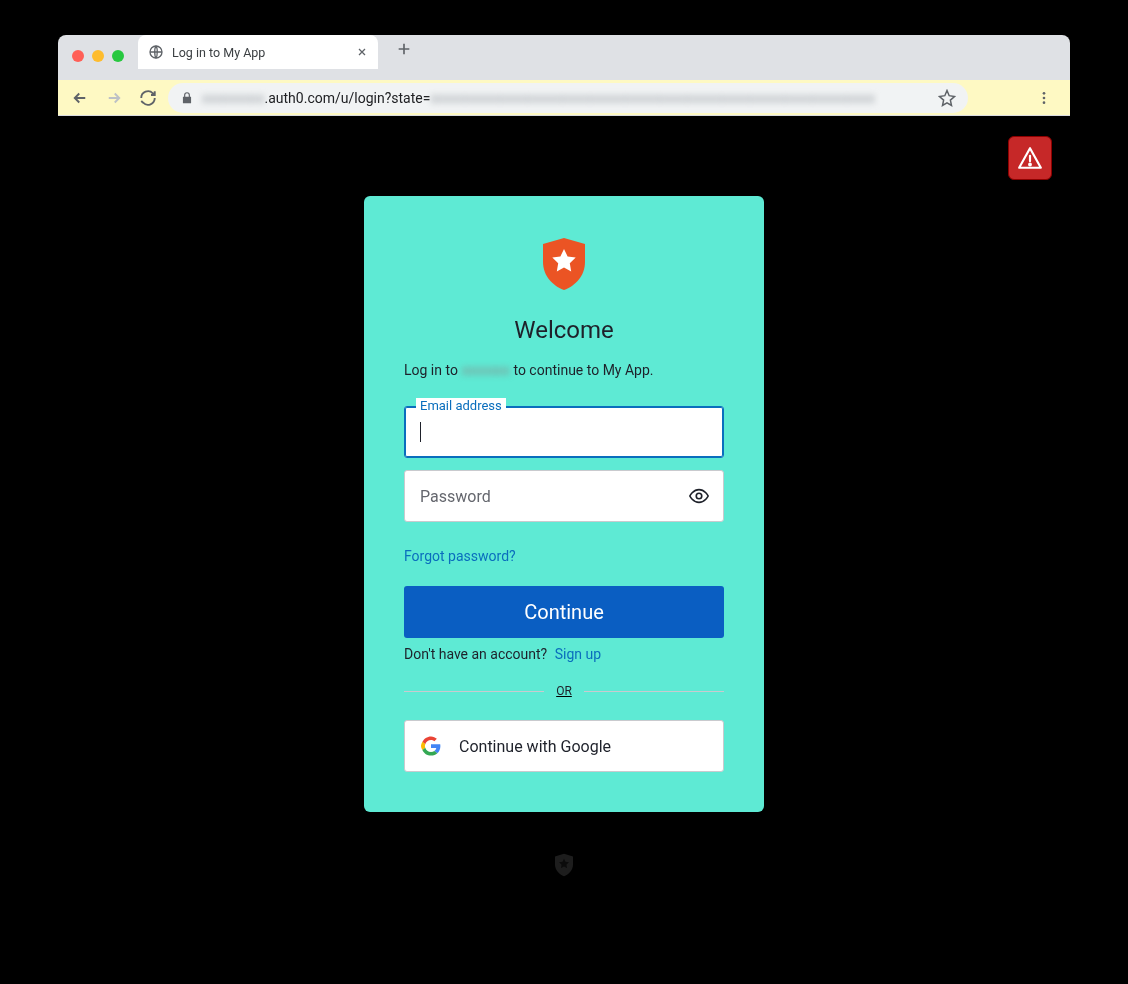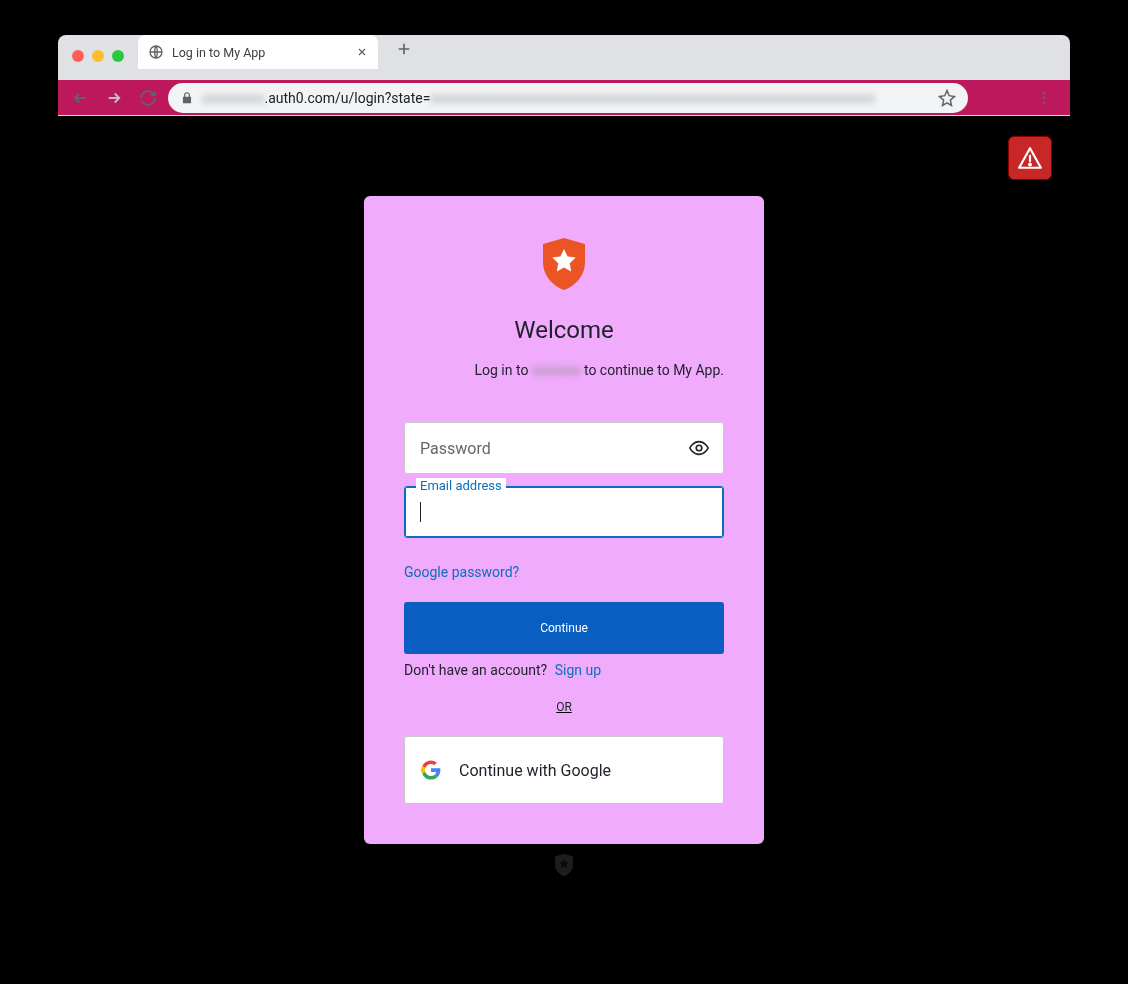--- a/index.html
+++ b/index.html
@@ -55,21 +55,21 @@
       position: relative;
     }
     .tab .favicon { width:16px; height:16px; display:flex; align-items:center; justify-content:center;}
     .tab-close { margin-left: auto; color:#5f6368; cursor:pointer; font-size:14px;}
     .new-tab-btn {
       width: 28px; height: 28px; display:flex;align-items:center;justify-content:center;
       margin-left: 12px; margin-bottom:3px; color:#5f6368; font-size:18px; border-radius:50%;
     }
     .toolbar {
       height: 36px;
-      background: #be185d;
+      background: #fef9c3;
       display:flex;
       align-items:center;
       padding: 8px 8px;
       gap: 6px;
       border-bottom: 1px solid #dadce0;
     }
     .nav-btn {
       width:28px;height:28px;display:flex;align-items:center;justify-content:center;
       color:#5f6368;border-radius:50%;
     }
@@ -94,30 +94,30 @@
       height: calc(100% - 81px);
       background:#000;
     }
     .alert-badge {
       position:absolute; right:18px; top:20px;
       width:44px;height:44px;background:#c62828;border:1px solid #8e0000;
       border-radius:6px;display:flex;align-items:center;justify-content:center;
     }
     .login-card {
       position:absolute; left:50%; top:80px; transform:translateX(-50%);
-      width:400px; background:#f0abfc; border-radius:6px;
+      width:400px; background:#5eead4; border-radius:6px;
       padding: 40px 40px 40px 40px;
       box-shadow:0 12px 40px rgba(0,0,0,0.4);
     }
     .logo-wrap { display:flex; justify-content:center; margin-bottom:24px;}
     .welcome {
       font-size:24px; color:#1e212a; text-align:center; font-weight:400; margin-bottom:18px;
     }
     .subtitle {
-      font-size:14px; color:#1e212a; text-align:right; margin-bottom:44px;
+      font-size:14px; color:#1e212a; text-align:left; margin-bottom:28px;
     }
     .subtitle .blur { display:inline-block; filter:blur(3px); color:#888;}
     .field { position:relative; margin-bottom:12px; }
     .field input {
       width:100%; height:52px; border:1px solid #c9cace; border-radius:3px;
       padding: 0 44px 0 16px; font-size:16px; color:#1e212a; outline:none;
       font-family:inherit;
     }
     .field.focused input { border:1px solid #0a6ebd; box-shadow: inset 0 0 0 1px #0a6ebd;}
     .field.focused .floating-label {
@@ -136,29 +136,29 @@
       position:absolute; left:16px; top:50%; transform:translateY(-50%);
       width:1px; height:20px; background:#1e212a;
       animation: blink 1s steps(1) infinite;
     }
     @keyframes blink { 50% { opacity:0; } }
     .forgot {
       font-size:14px; color:#0a6ebd; margin: 14px 0 22px 0; display:inline-block; cursor:pointer;
     }
     .continue-btn {
       width:100%; height:52px; background:#0a5ec2; color:#fff; border:none;
-      border-radius:3px; font-size:12px; cursor:pointer; font-family:inherit;
+      border-radius:3px; font-size:20px; cursor:pointer; font-family:inherit;
     }
     .signup-row { font-size:14px; color:#1e212a; margin-top:8px;}
     .signup-row a { color:#0a6ebd; text-decoration:none; margin-left:4px; cursor:pointer;}
     .divider { display:flex; align-items:center; margin:22px 0; gap:12px;text-decoration:underline;}
     .divider .line { flex:1; height:1px; background:#c9cace;}
     .divider .or { font-size:12px; color:#1e212a;}
     .social-btn {
-      width:100%; height:68px; border:1px solid #c9cace; border-radius:3px;
+      width:100%; height:52px; border:1px solid #c9cace; border-radius:3px;
       background:#fff; display:flex; align-items:center; padding:0 16px; gap:18px;
       font-size:16px; color:#1e212a; cursor:pointer; font-family:inherit;
     }
     .footer-shield {
       position:absolute; left:50%; bottom:36px; transform:translateX(-50%);
       opacity:0.35;
     }
     svg { display:block; }
   </style>
 </head>
@@ -250,39 +250,39 @@
           <path d="M25 2 L46 8 V26 C46 40 36 50 25 54 C14 50 4 40 4 26 V8 Z" fill="#eb5424"></path>
           <path d="M25 13 l3.6 7.4 8.1 1.2 -5.9 5.7 1.4 8.1 L25 31.6 l-7.2 3.8 1.4-8.1 -5.9-5.7 8.1-1.2 Z" fill="#fff"></path>
         </svg>
       </div>
 
       <h1 class="welcome">Welcome</h1>
 
       <p class="subtitle">
         <span>Log in to </span><span class="blur">xxxxxxx</span><span> to continue to My App.</span>
       </p>
+
+      <div class="field focused">
+        <span class="floating-label">Email address</span>
+        <input type="text" value="" style="">
+        <span class="caret"></span>
+      </div>
 
       <div class="field">
         <input type="password" value="" style="">
         <span class="placeholder-label">Password</span>
         <span class="eye">
           <svg width="22" height="22" viewBox="0 0 24 24" fill="none" stroke="#1e212a" stroke-width="1.8">
             <path d="M2 12s3.5-7 10-7 10 7 10 7-3.5 7-10 7S2 12 2 12z"></path>
             <circle cx="12" cy="12" r="3"></circle>
           </svg>
         </span>
       </div>
 
-      <div class="field focused">
-        <span class="floating-label">Email address</span>
-        <input type="text" value="" style="">
-        <span class="caret"></span>
-      </div>
-
-      <a class="forgot">Google password?</a>
+      <a class="forgot">Forgot password?</a>
 
       <button class="continue-btn">Continue</button>
 
       <div class="signup-row">
         <span>Don't have an account?</span>
         <a>Sign up</a>
       </div>
 
       <div class="divider">
         <div class="line"></div>

